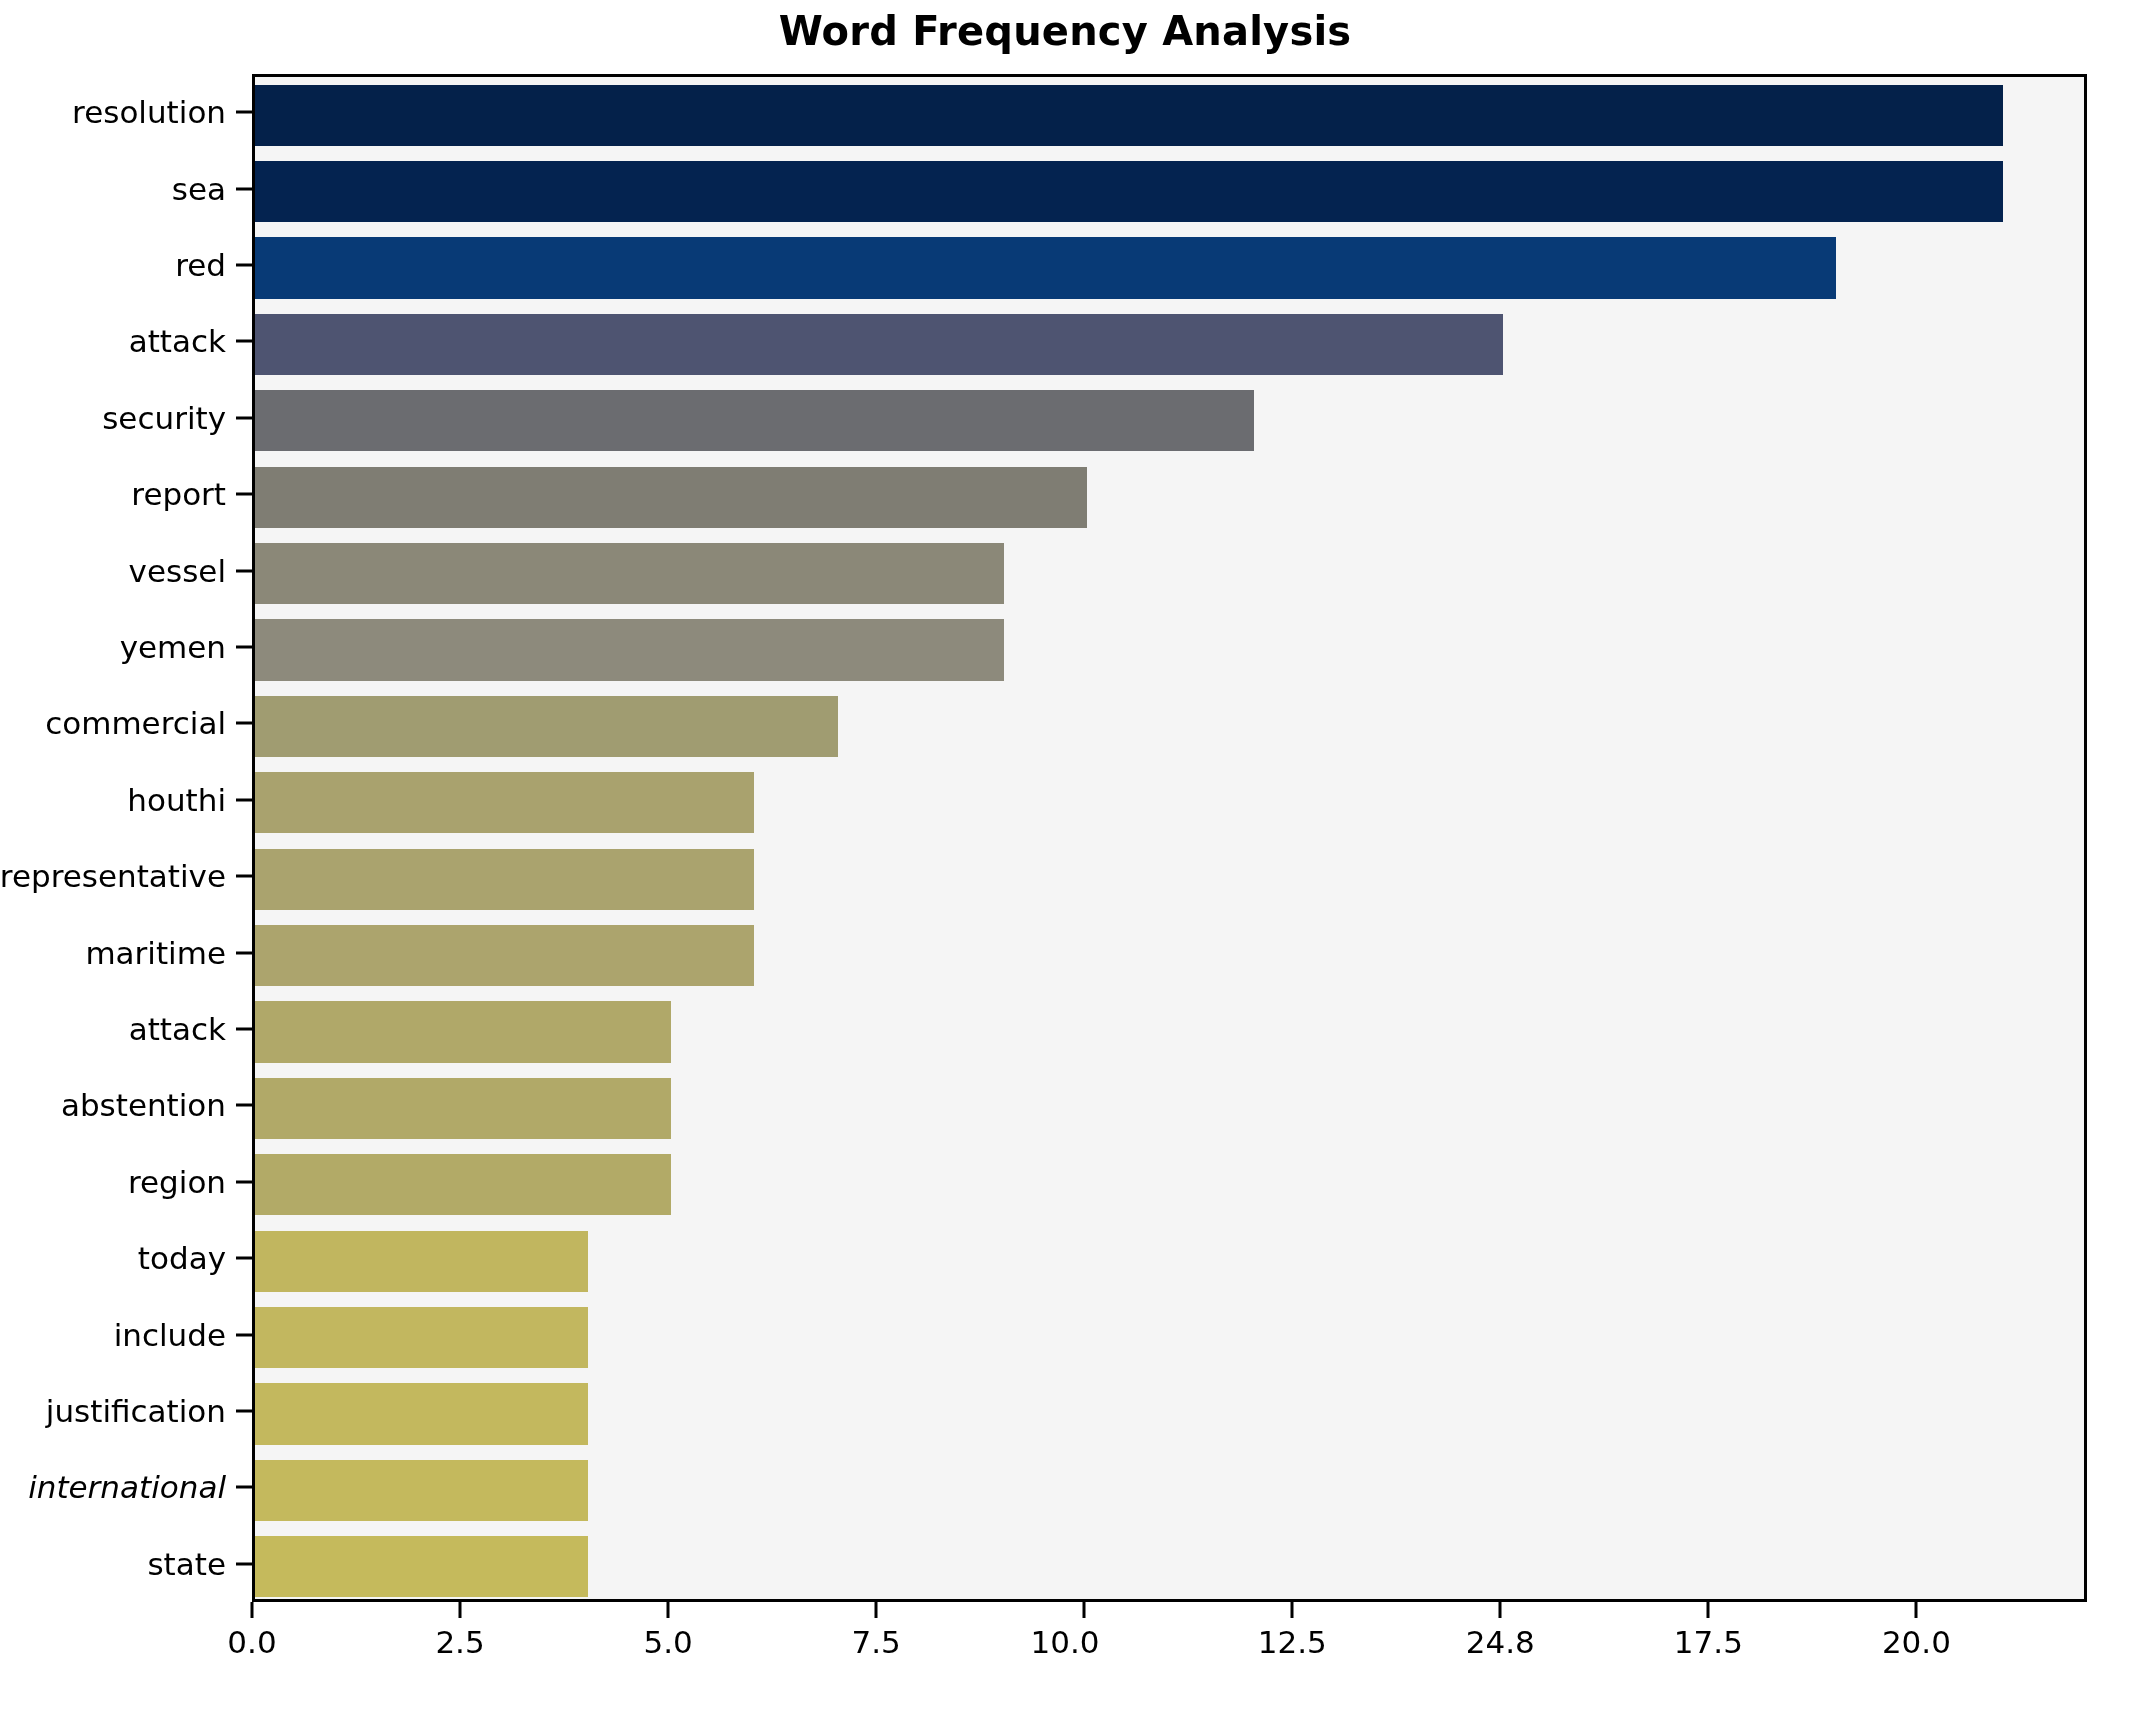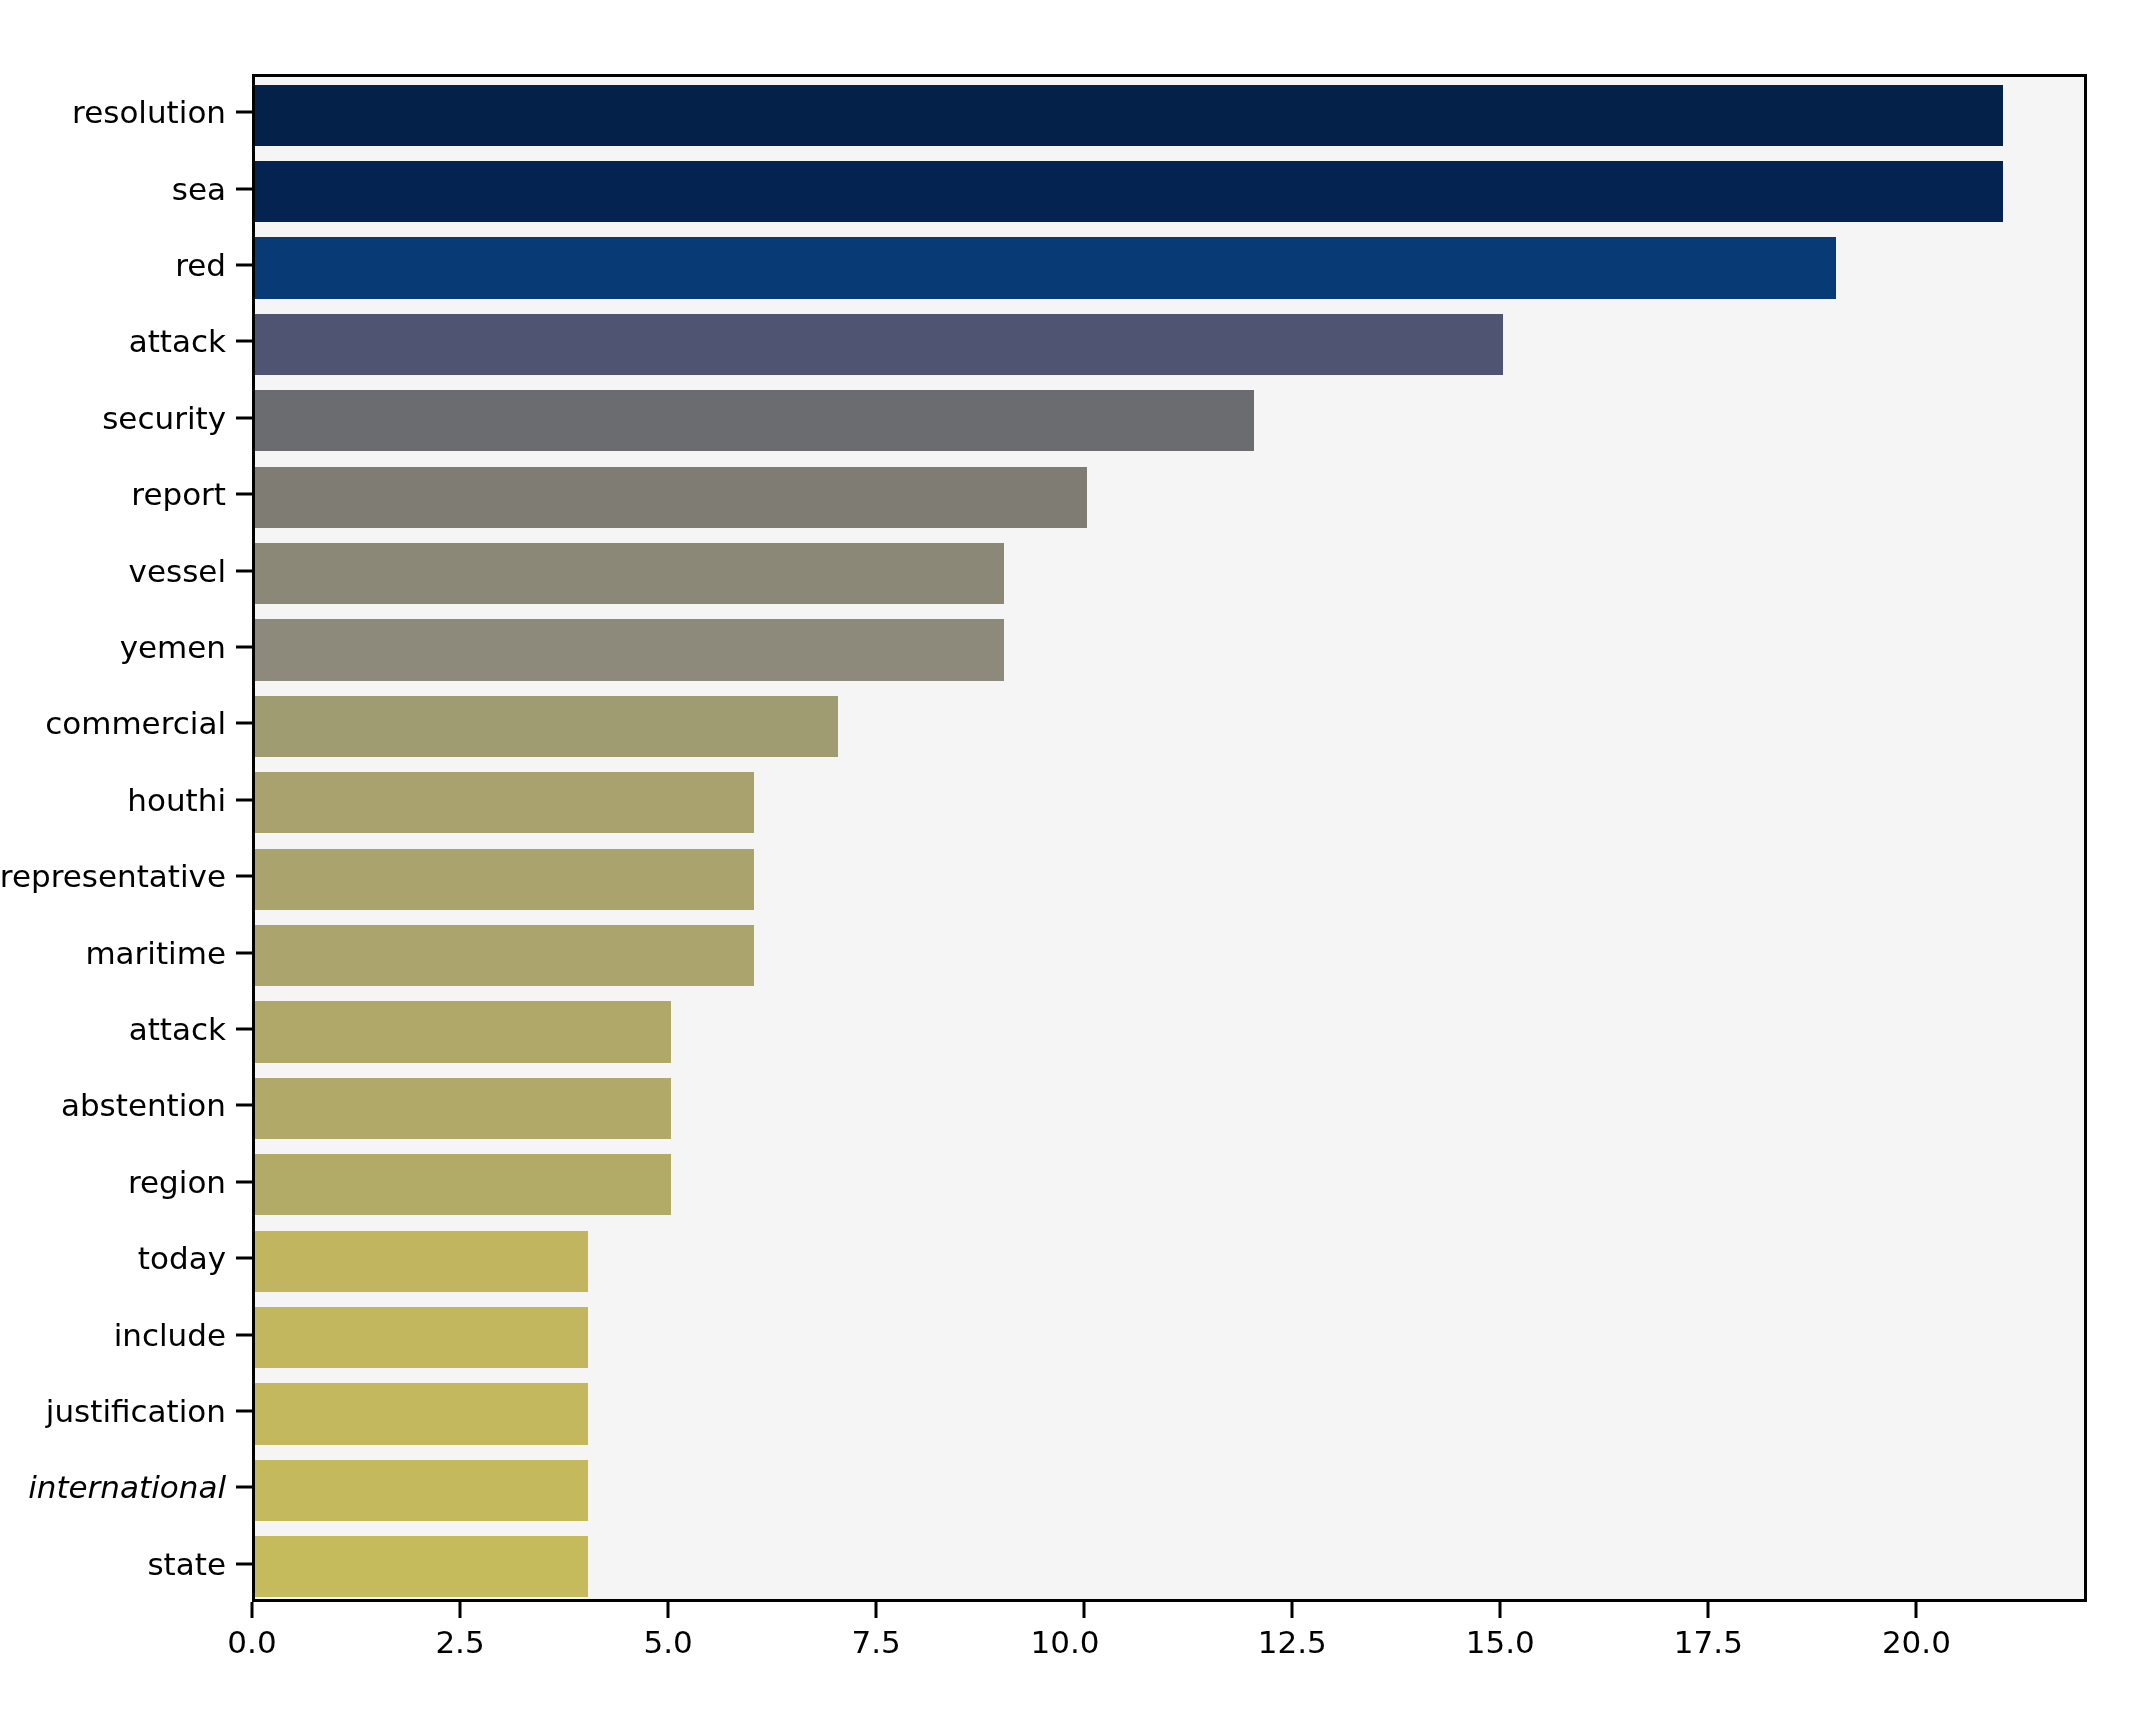--- a/index.html
+++ b/index.html
@@ -121,20 +121,21 @@
     font-size: 33px;
     color: #000000;
     font-family: "DejaVu Sans", sans-serif;
   }
 </style>
 </head>
 <body>
 
 <div id="page" style="background: rgb(255, 255, 255);">
 
+  <div id="chart-title">Word Frequency Analysis</div>
 
   <div id="plot-frame" style="background: rgb(245, 245, 245);">
     <div id="bars-layer">
         <div class="bar-row" style="top: 7.64px; height: 61.12px;">
           <div class="bar" title="resolution: 21" style="width: 1747.62px; background: rgb(4, 33, 74);"></div>
         </div>
         <div class="bar-row" style="top: 84.04px; height: 61.12px;">
           <div class="bar" title="sea: 21" style="width: 1747.62px; background: rgb(4, 35, 80);"></div>
         </div>
         <div class="bar-row" style="top: 160.44px; height: 61.12px;">
@@ -244,21 +245,21 @@
       <div class="x-tick-label" style="left: 208.05px;">2.5</div>
       <div class="x-tick-mark" style="left: 416.1px;"></div>
       <div class="x-tick-label" style="left: 416.1px;">5.0</div>
       <div class="x-tick-mark" style="left: 624.15px;"></div>
       <div class="x-tick-label" style="left: 624.15px;">7.5</div>
       <div class="x-tick-mark" style="left: 832.2px;"></div>
       <div class="x-tick-label" style="left: 813px;">10.0</div>
       <div class="x-tick-mark" style="left: 1040.25px;"></div>
       <div class="x-tick-label" style="left: 1040.25px;">12.5</div>
       <div class="x-tick-mark" style="left: 1248.3px;"></div>
-      <div class="x-tick-label" style="left: 1248.3px;">15.0</div>
+      <div class="x-tick-label" style="left: 1248.3px;">24.8</div>
       <div class="x-tick-mark" style="left: 1456.35px;"></div>
       <div class="x-tick-label" style="left: 1456.35px;">17.5</div>
       <div class="x-tick-mark" style="left: 1664.4px;"></div>
       <div class="x-tick-label" style="left: 1664.4px;">20.0</div>
     </div>
 
 
 </div>
 
 </body></html>

